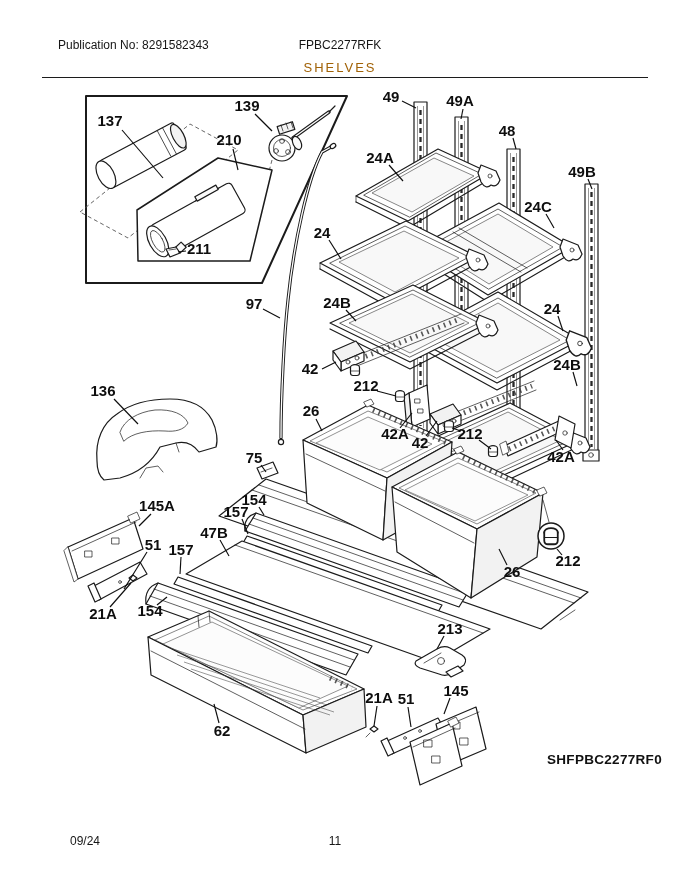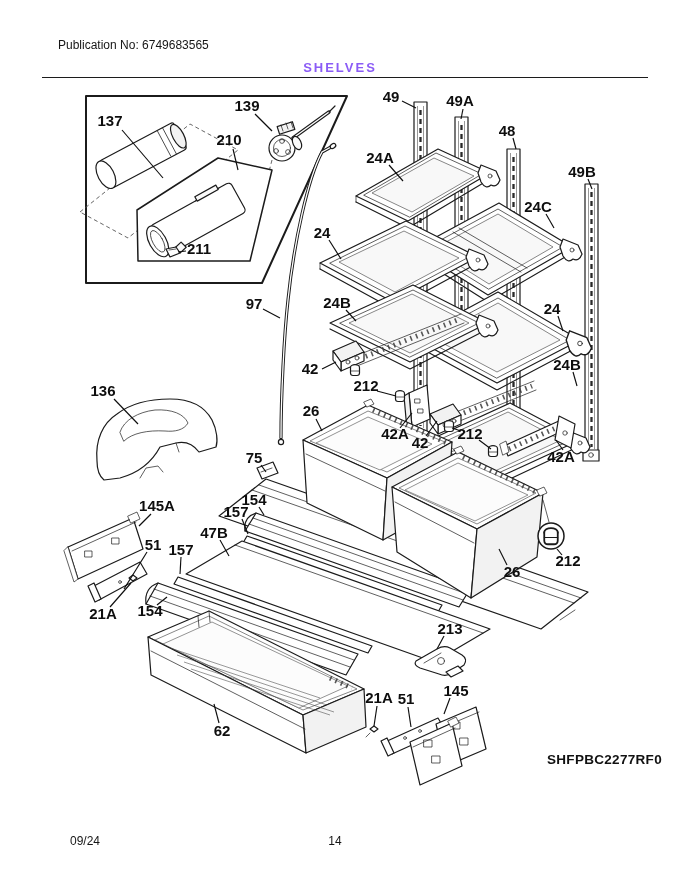--- a/index.html
+++ b/index.html
@@ -2,21 +2,21 @@
 <html><head>
 <meta charset="utf-8">
 <style>
   html,body{margin:0;padding:0;background:#fff;}
   #page{position:relative;width:680px;height:880px;background:#fff;overflow:hidden;
         font-family:"Liberation Sans",sans-serif;color:#111;}
   .abs{position:absolute;}
   .hdr{font-size:12px;color:#161616;}
   .model{left:240px;width:200px;text-align:center;}
   .shelves{left:140px;width:400px;text-align:center;font-size:13px;letter-spacing:2px;
-           color:#8b5cf6;font-weight:bold;}
+           color:#a16207;font-weight:normal;}
   .rule{left:42px;width:606px;height:0;border-top:1.8px solid #1c1c1c;}
   .ftr{font-size:12px;color:#161616;}
   .pageno{left:285px;width:100px;text-align:center;}
   .diagcode{font-weight:bold;font-size:13.5px;letter-spacing:.3px;margin-left:32px;}
   svg{position:absolute;left:0;top:0;}
   .ln{fill:none;stroke:#1b1b1b;stroke-width:1.2;stroke-linejoin:round;stroke-linecap:round;}
   .w2{stroke-width:2;}
   .w16{stroke-width:1.5;}
   .thin{stroke-width:.7;}
   .vthin{stroke-width:.55;stroke:#444;}
@@ -27,21 +27,22 @@
   .slot{stroke-dasharray:5 4;stroke-width:2.3;stroke:#2a2a2a;fill:none;}
   .hatch{stroke-dasharray:1.6 4.4;stroke-width:5;stroke:#3a3a3a;fill:none;opacity:.85;}
   #callouts text{font:bold 15px "Liberation Sans",sans-serif;fill:#0e0e0e;text-anchor:middle;}
   #callouts line{stroke:#0e0e0e;stroke-width:1.15;}
 </style>
 </head>
 <body>
 
 <div id="page">
 
-  <div class="abs hdr" style="left:58px;top:38px;">Publication No: 6749683565</div>
+  <div class="abs hdr" style="left:58px;top:38px;">Publication No: 8291582343</div>
+  <div class="abs hdr model" style="top:38px;">FPBC2277RFK</div>
   <div class="abs shelves" style="top:60px;">SHELVES</div>
   <div class="abs rule" style="top:77px;"></div>
 
   <svg width="680" height="880" viewBox="0 0 680 880">
 
     <g>
       <polygon class="ln w2" points="86,96 347,96 262,283 86,283"></polygon>
       <polygon class="dash" points="80,212 190,124 238,150 128,238"></polygon>
       <line class="dash" x1="272" y1="160" x2="256" y2="222"></line>
       <polygon class="ln w16 wfill" points="137,210 218,158 272,170 250,261 138,261"></polygon>
@@ -465,14 +466,14 @@
         <line x1="408" y1="707" x2="411" y2="727"></line>
         <text x="406" y="704">51</text>
         <line x1="450" y1="698" x2="444" y2="714"></line>
         <text x="456" y="696">145</text>
       </g>
   </svg>
 
   <div class="abs diagcode" style="left:515px;top:752px;">SHFPBC2277RF0</div>
 
   <div class="abs ftr" style="left:70px;top:834px;">09/24</div>
-  <div class="abs ftr pageno" style="top:834px;">14</div>
+  <div class="abs ftr pageno" style="top:834px;">11</div>
 </div>
 
 </body></html>

